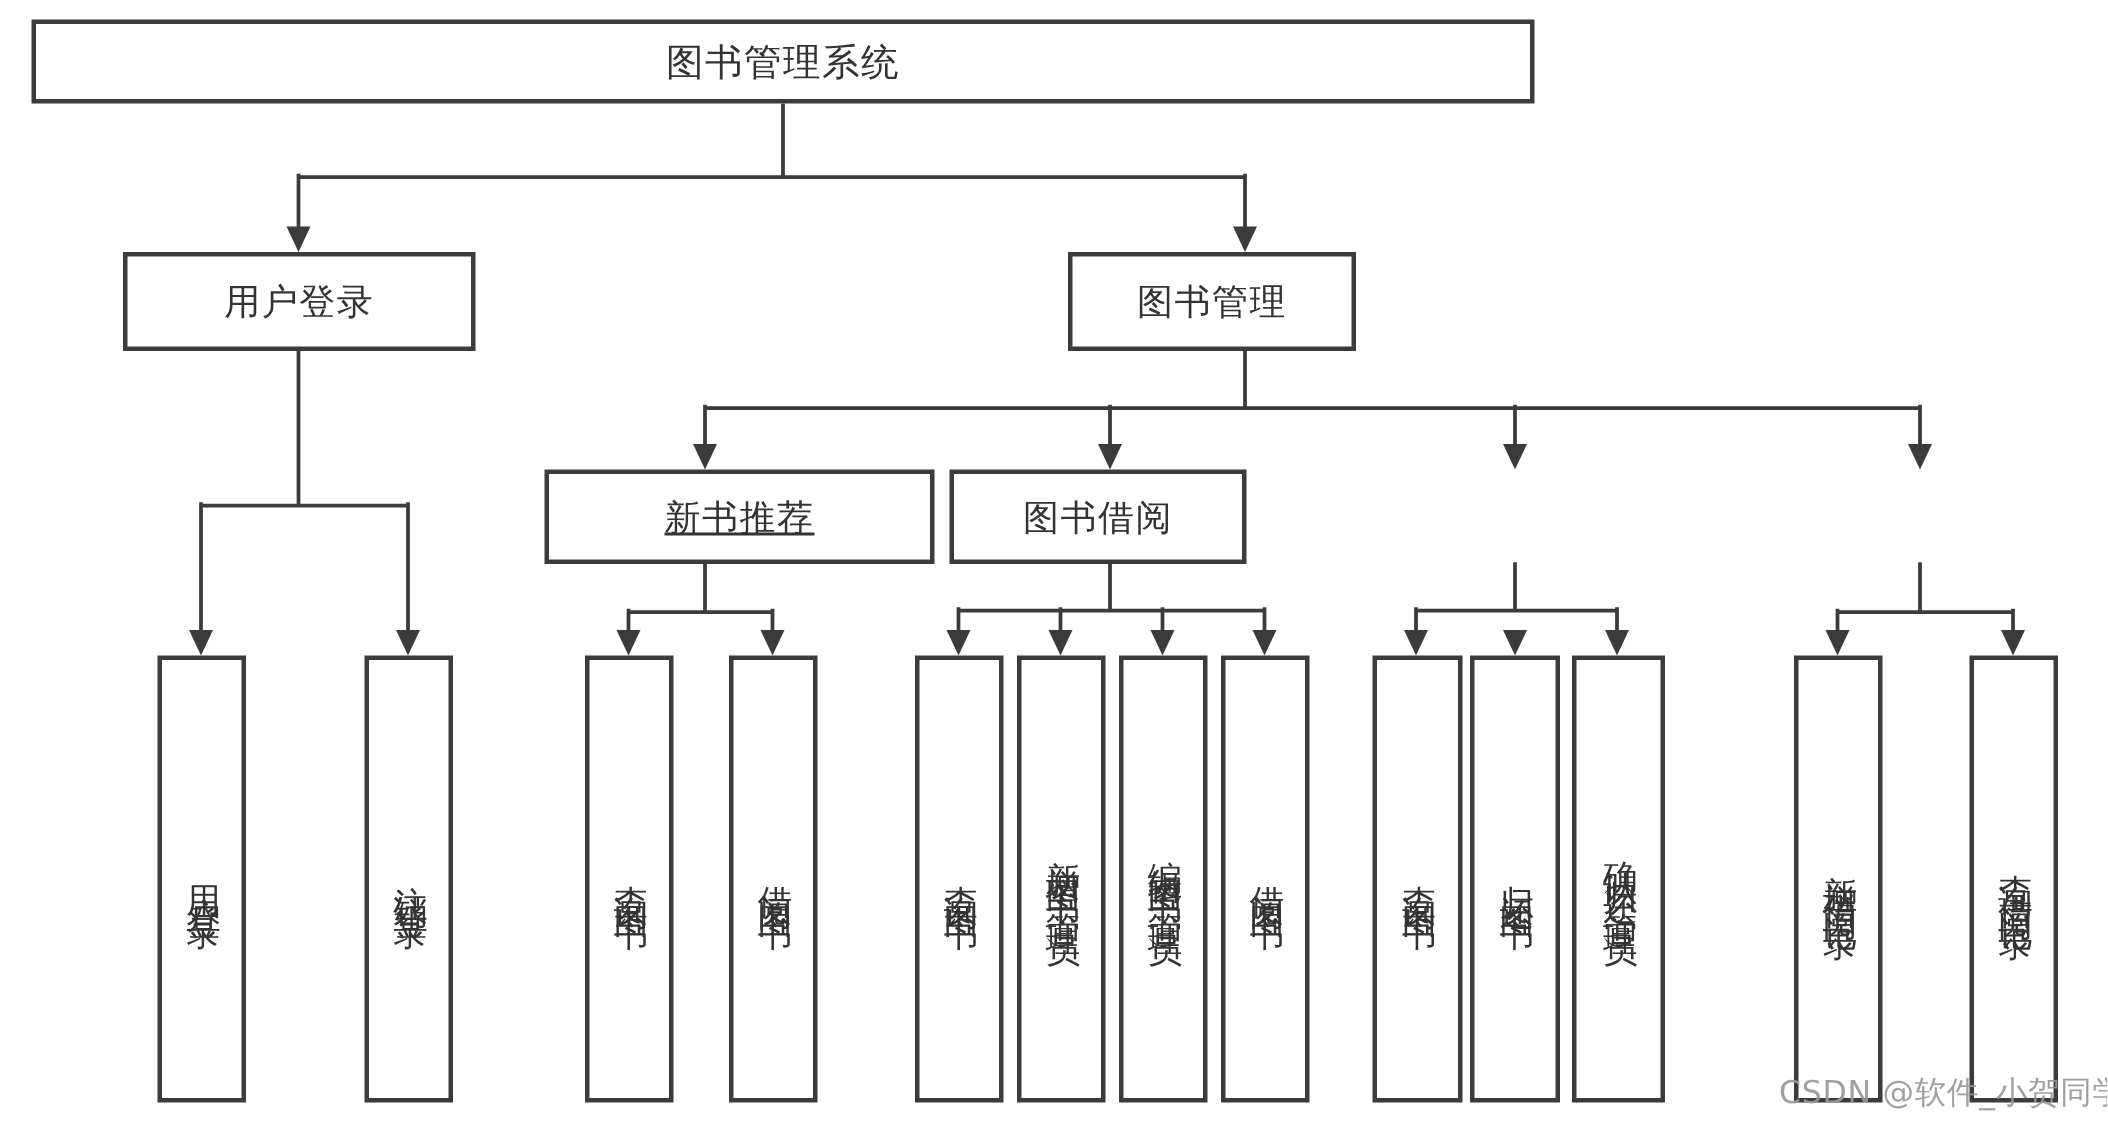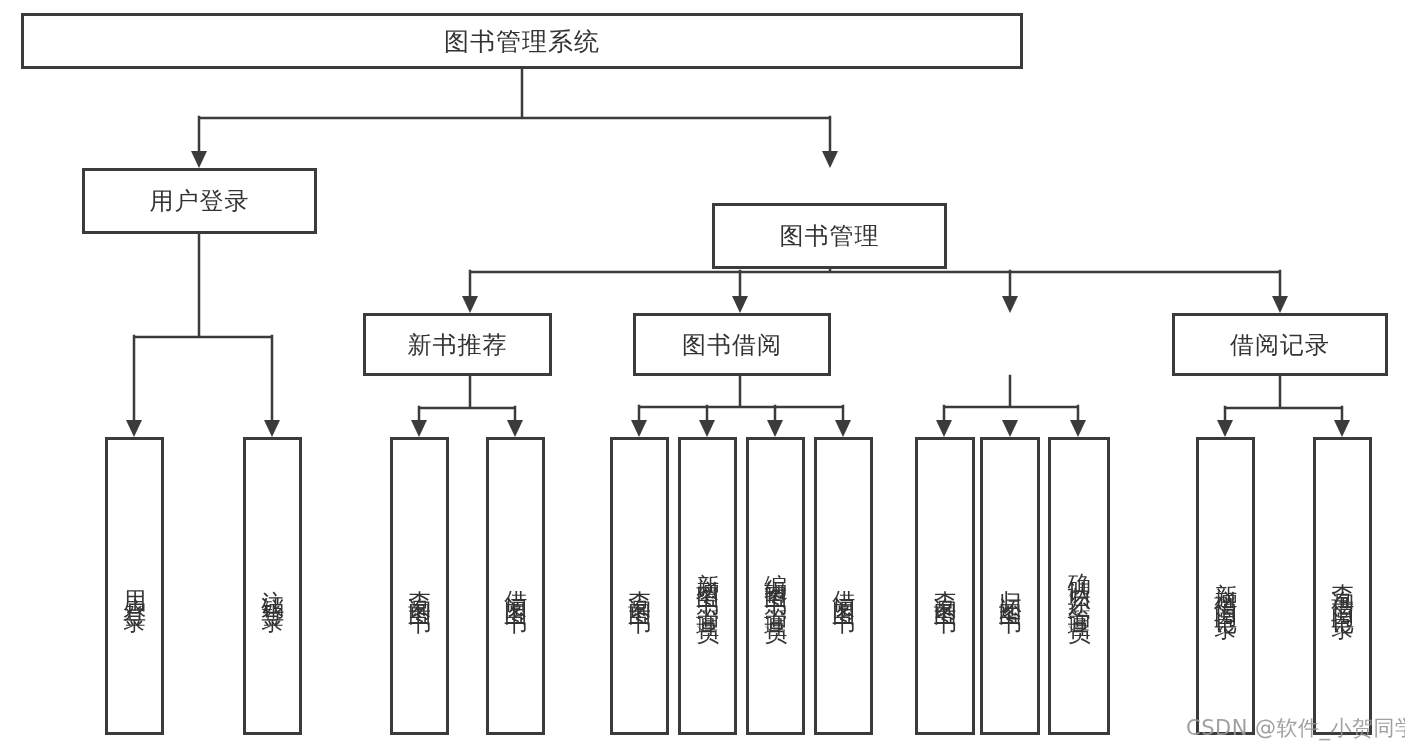--- a/index.html
+++ b/index.html
@@ -81,32 +81,29 @@
     </g>
   </svg>
 
   <div class="node root-node" style="left:21px; top:13px; width:1002px; height:56px;">
     <span>图书管理系统</span>
   </div>
 
   <div class="node mid-node" style="left:82px; top:168px; width:235px; height:66px;">
     <span>用户登录</span>
   </div>
-  <div class="node mid-node" style="left:712px; top:168px; width:235px; height:66px;margin-top:35px;">
+  <div class="node mid-node" style="left:712px; top:168px; width:192px; height:66px;">
     <span>图书管理</span>
   </div>
 
-  <div class="node mid-node" style="left:363px; top:313px; width:189px; height:63px;">
+  <div class="node mid-node" style="left:363px; top:313px; width:260px; height:63px;text-decoration:underline;">
     <span>新书推荐</span>
   </div>
   <div class="node mid-node" style="left:633px; top:313px; width:198px; height:63px;">
     <span>图书借阅</span>
-  </div>
-  <div class="node mid-node" style="left:1172px; top:313px; width:216px; height:63px;">
-    <span>借阅记录</span>
   </div>
 
   <div class="node leaf-node" style="left:105px; top:437px; width:59px; height:298px;">
     <span class="vtext">用户登录</span>
   </div>
   <div class="node leaf-node" style="left:243px; top:437px; width:59px; height:298px;">
     <span class="vtext">注销登录</span>
   </div>
 
   <div class="node leaf-node" style="left:390px; top:437px; width:59px; height:298px;">

